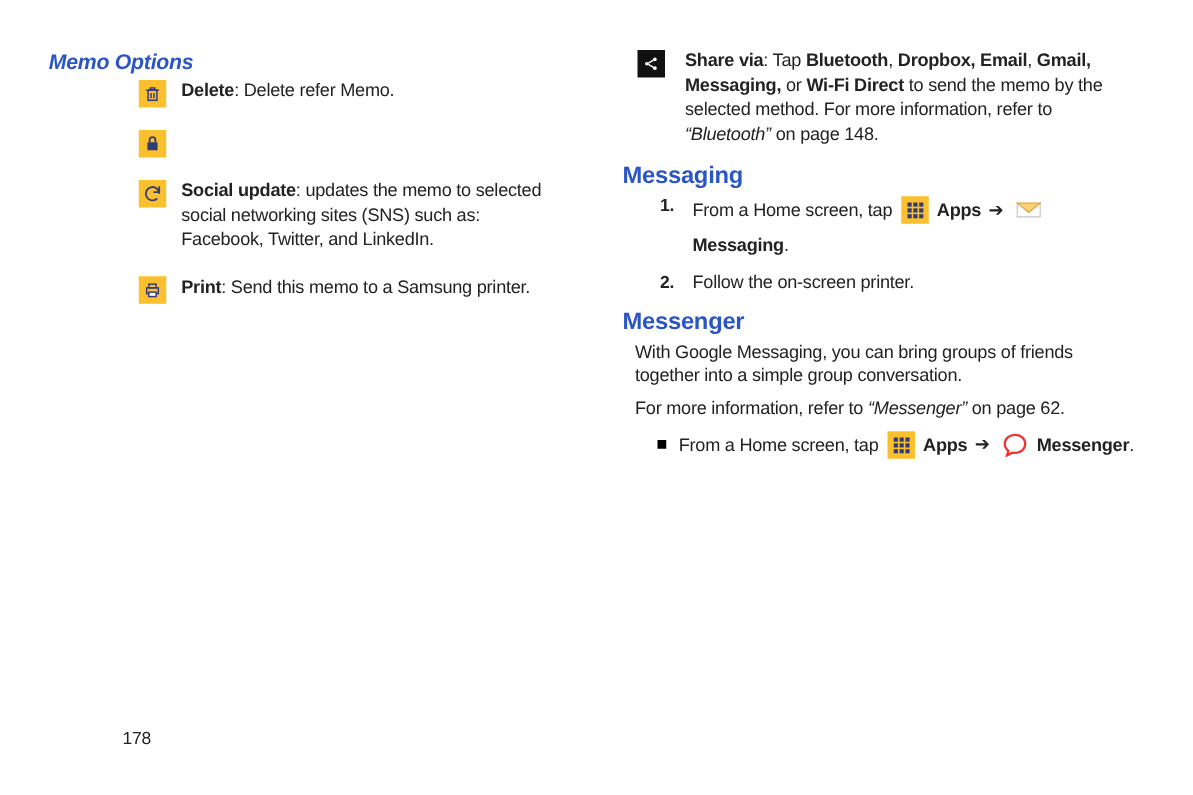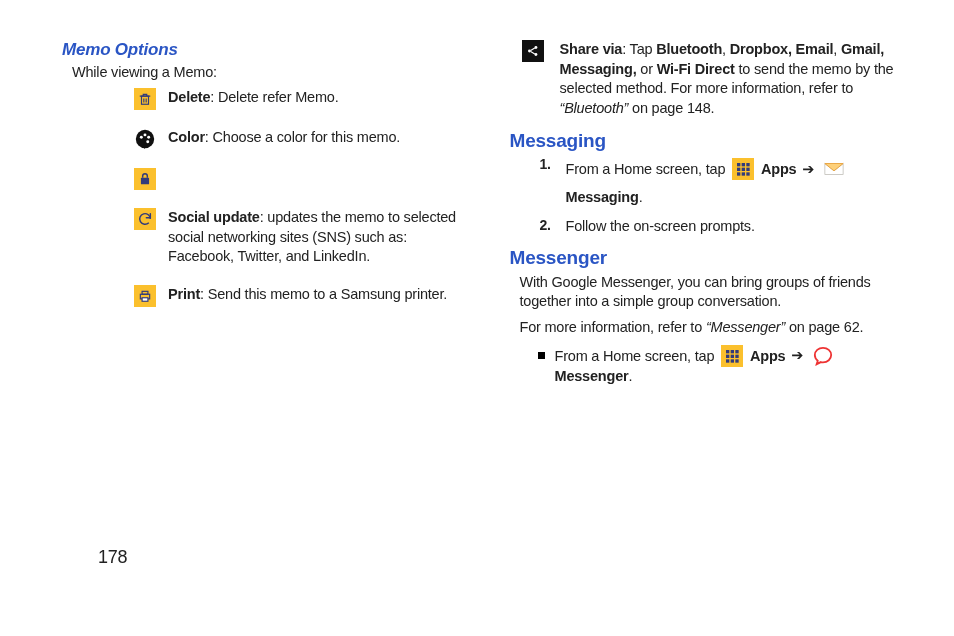--- a/index.html
+++ b/index.html
@@ -9,21 +9,21 @@
     font-family: Arial, Helvetica, sans-serif;
     background: #fff;
     width: 954px;
     height: 636px;
     font-size: 14.5px;
     color: #222;
     letter-spacing: -0.2px;
   }
   .page {
     display: flex;
-    padding: 40px 45px 0 62px;
+    padding: 40px 45px 0 39px;
     gap: 48px;
   }
   .col {
     flex: 1;
     min-width: 0;
   }
   .h-memo {
     font-style: italic;
     font-weight: bold;
     color: #2a55c4;
@@ -72,22 +72,22 @@
     width: 0; height: 0;
     border-top: 5px solid transparent;
     border-bottom: 5px solid transparent;
     border-right: 8px solid #323b7a;
   }
   .row-body { line-height: 1.35; flex: 1; }
   b { font-weight: bold; }
   .page-num {
     position: absolute;
     left: 98px;
-    top: 547px;
-    font-size: 18px;
+    top: 582px;
+    font-size: 14px;
   }
   .num-list {
     display: flex;
     gap: 10px;
     margin: 0 0 6px 30px;
     align-items: flex-start;
   }
   .num-marker {
     font-weight: bold;
     font-size: 14px;
@@ -110,52 +110,36 @@
   .refer { margin: 6px 0 2px 10px; line-height: 1.35; }
   .col-r .icon-row { margin-left: 12px; }
 </style>
 </head>
 <body>
 
 <div class="page">
 
   <div class="col">
     <div class="h-memo">Memo Options</div>
-    <div class="intro">While viewing a Memo:</div>
 
 
     <div class="icon-row">
       <div class="icon-box">
         <svg width="14" height="14" viewBox="0 0 24 24">
             <g fill="none" stroke="#323b7a" stroke-width="2">
               <rect x="6" y="7" width="12" height="14"></rect>
               <path d="M3 7h18M9 7V4h6v3M10 11v7M14 11v7"></path>
             </g>
           </svg>
       </div>
       <div class="row-body">
         <b>Delete</b><span>: Delete refer Memo.</span>
       </div>
     </div>
 
-    <div class="icon-row">
-      <div class="icon-box white">
-        <svg width="22" height="22" viewBox="0 0 24 24">
-            <circle cx="12" cy="12" r="10" fill="#111"></circle>
-            <circle cx="8" cy="10" r="1.6" fill="#fff"></circle>
-            <circle cx="12" cy="7.5" r="1.6" fill="#fff"></circle>
-            <circle cx="16" cy="10" r="1.6" fill="#fff"></circle>
-            <circle cx="15" cy="15" r="1.6" fill="#fff"></circle>
-            <path d="M12 22c-1 0-2-1-2-2.2 0-1.2 1.5-1.8 1.5-3 0-.6-.5-1-.5-1" fill="#111" stroke="#111"></path>
-          </svg>
-      </div>
-      <div class="row-body">
-        <b>Color</b><span>: Choose a color for this memo.</span>
-      </div>
-    </div>
 
     <div class="icon-row">
       <div class="icon-box">
         <svg width="14" height="14" viewBox="0 0 24 24">
             <g fill="#323b7a">
               <rect x="5" y="10" width="14" height="11" rx="1"></rect>
               <path d="M8 10V7a4 4 0 0 1 8 0v3" fill="none" stroke="#323b7a" stroke-width="2.5"></path>
             </g>
           </svg>
       </div>
@@ -239,26 +223,26 @@
               <path d="M2 4l10 8 10-8v12H2z" fill="#fff" stroke="#c8c6c1" stroke-width="1"></path>
               <path d="M2 4h20L12 12 2 4z" fill="#fdd07a" stroke="#e8a23c"></path>
             </svg>
         </span>
         <b>Messaging</b><span>.</span>
       </div>
     </div>
 
     <div class="num-list">
       <div class="num-marker">2.</div>
-      <div class="row-body">Follow the on-screen prompts.</div>
+      <div class="row-body">Follow the on-screen printer.</div>
     </div>
 
 
     <div class="h-section">Messenger</div>
-    <div class="refer" style="margin-top:2px">With Google Messenger, you can bring groups of friends together into a simple group conversation.</div>
+    <div class="refer" style="margin-top:2px">With Google Messaging, you can bring groups of friends together into a simple group conversation.</div>
     <div class="refer">
       <span>For more information, refer to </span><i>“Messenger” </i><span> on page 62.</span>
     </div>
 
     <div class="bullet-row" style="margin-left:28px; margin-top:8px">
       <div class="bullet-square"></div>
       <div class="bullet-text">
         <span>From a Home screen, tap </span>
         <span class="inline-icon apps">
           <svg width="16" height="16" viewBox="0 0 24 24">

